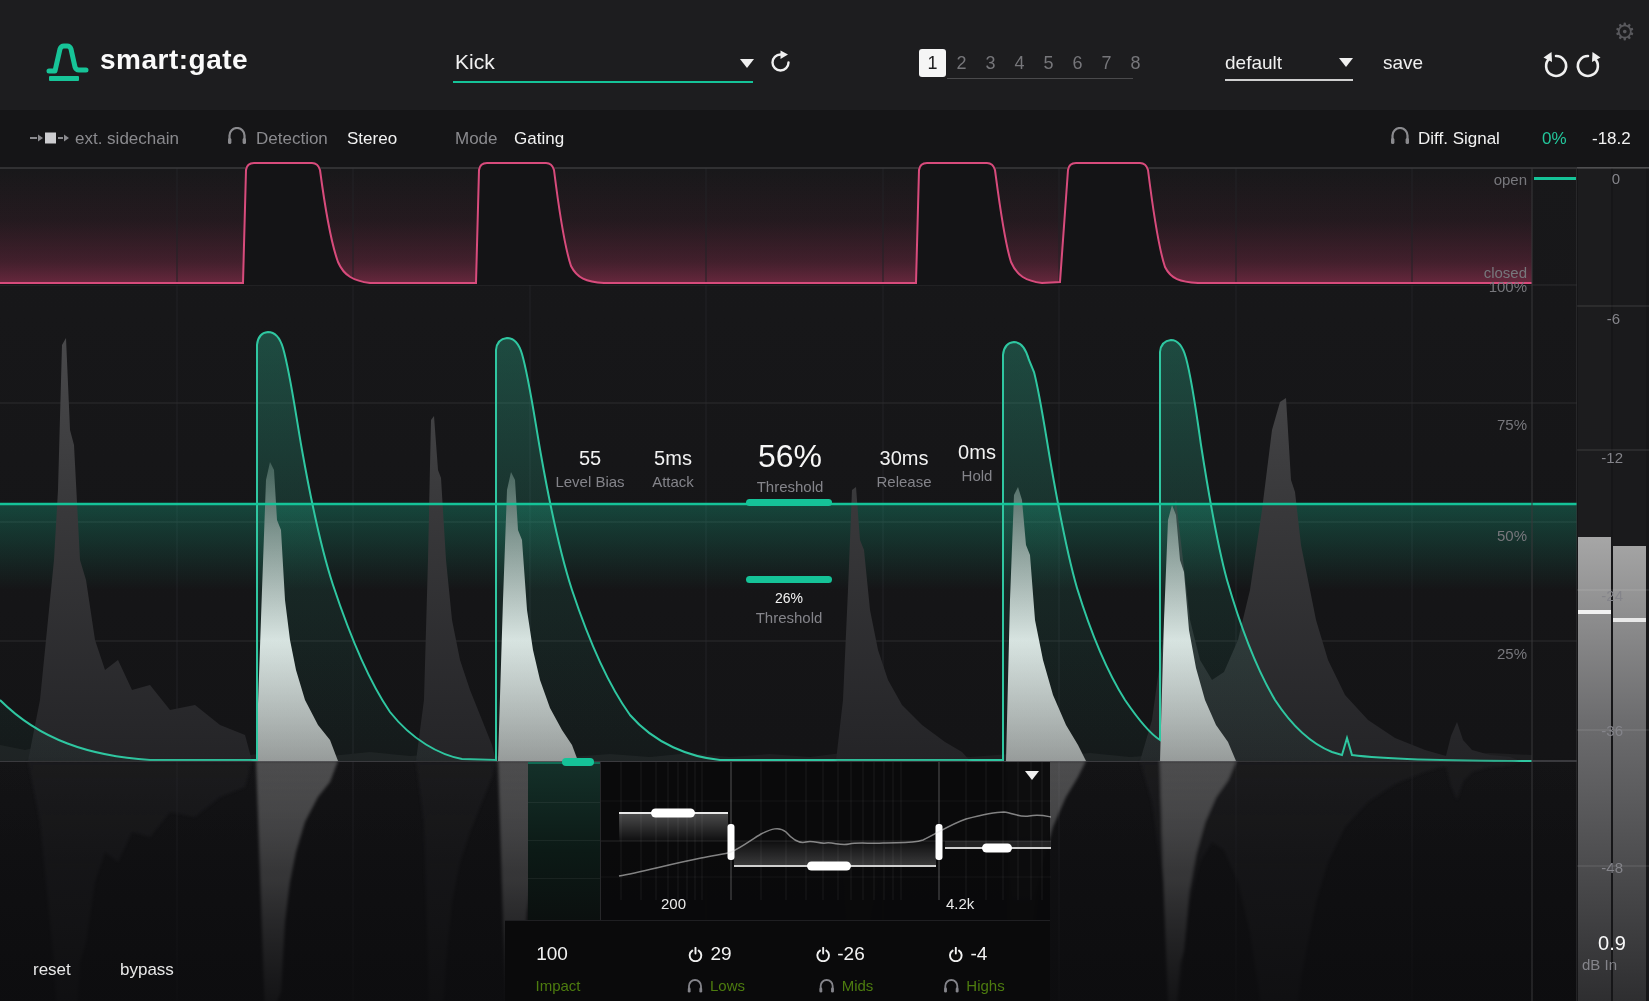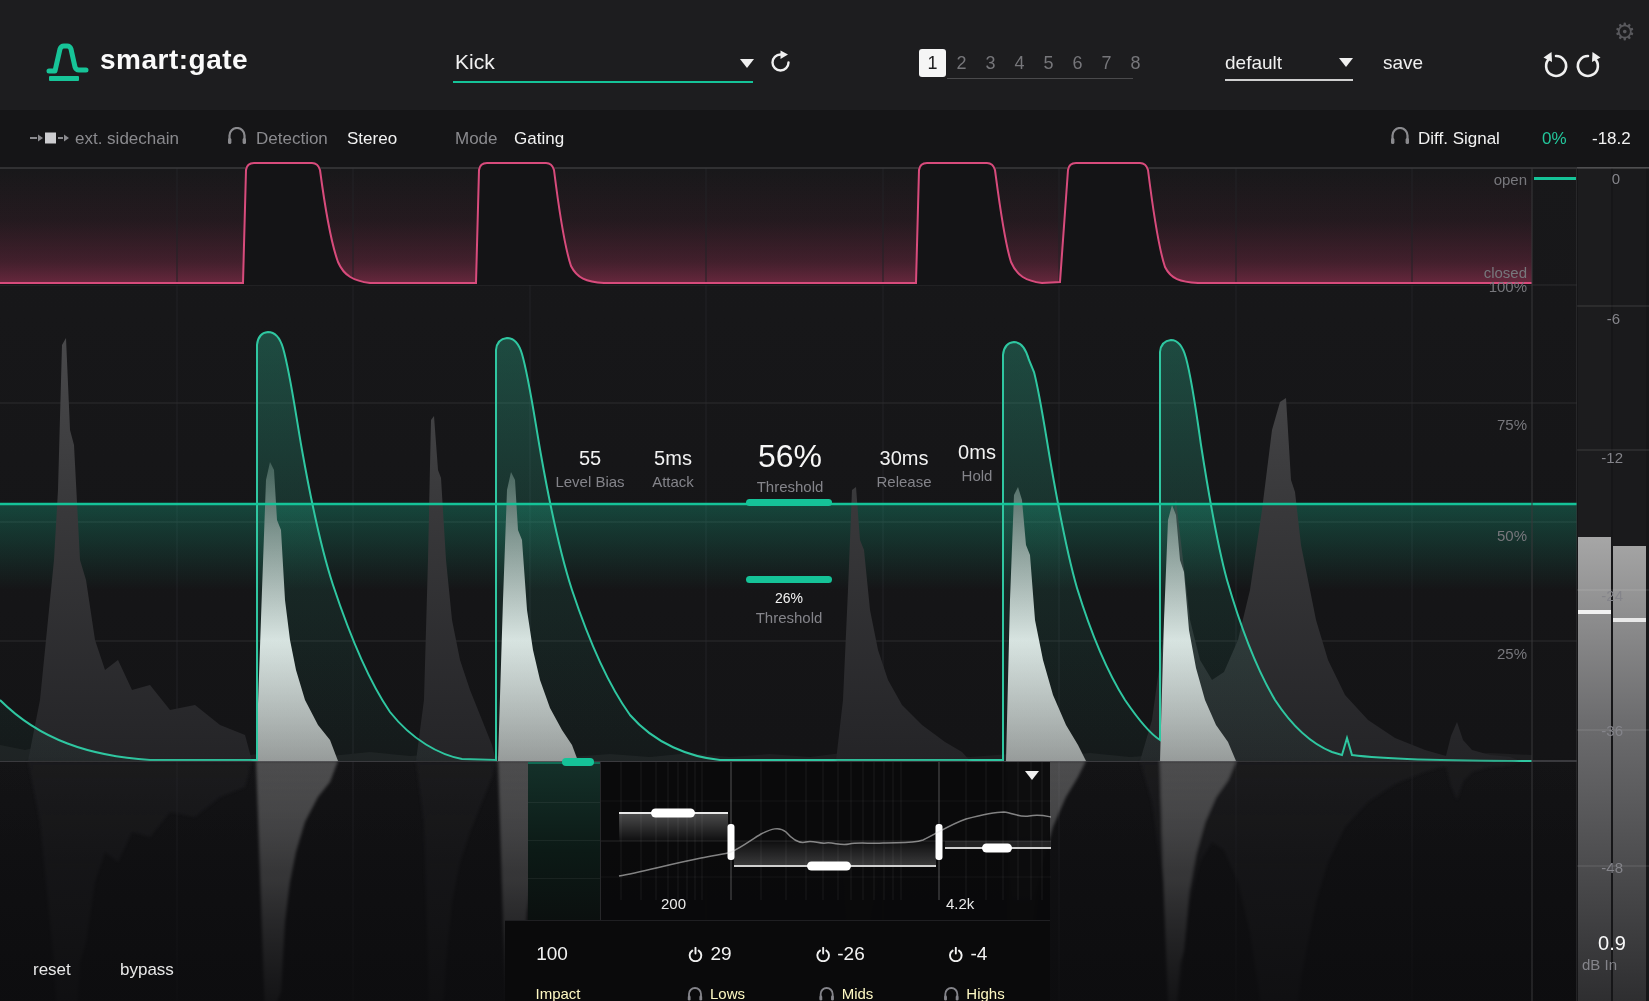--- a/index.html
+++ b/index.html
@@ -21,21 +21,21 @@
   .page-active { background:#f5f5f5; color:#1c1c1e; border-radius:3px; height:28px; line-height:28px; }
   .label15 { font-size:15px; color:#84848a; }
   .axis-label { font-size:15px; color:#77777c; text-align:right; width:70px; }
   .ctrl { text-align:center; transform:translateX(-50%); }
   .ctrl .val { font-size:20px; color:#f2f2f2; }
   .ctrl .val-big { font-size:32px; color:#f7f7f7; }
   .ctrl .lbl { font-size:15px; color:#84848a; margin-top:3px; }
   .panel { background:rgba(10,10,11,0.94); }
   .eq-row-group { display:flex; flex-direction:column; align-items:center; transform:translateX(-50%); }
   .eq-row-val { display:flex; align-items:center; gap:7px; font-size:19px; color:#f2f2f2; height:22px; }
-  .eq-row-lbl { display:flex; align-items:center; gap:7px; font-size:15px; color:#fef9c3; margin-top:20px;padding-left:12px; }
+  .eq-row-lbl { display:flex; align-items:center; gap:7px; font-size:15px; color:#4d7c0f; margin-top:12px;padding-left:12px; }
   .footer-btn { font-size:17px; color:#e8e8e8; }
   svg { display:block; }
   .icon { display:inline-block; }
 </style>
 </head>
 <body>
 
 <div id="app">
 
   <svg class="abs" style="left:0;top:0;" width="1649" height="1001" viewBox="0 0 1649 1001">

